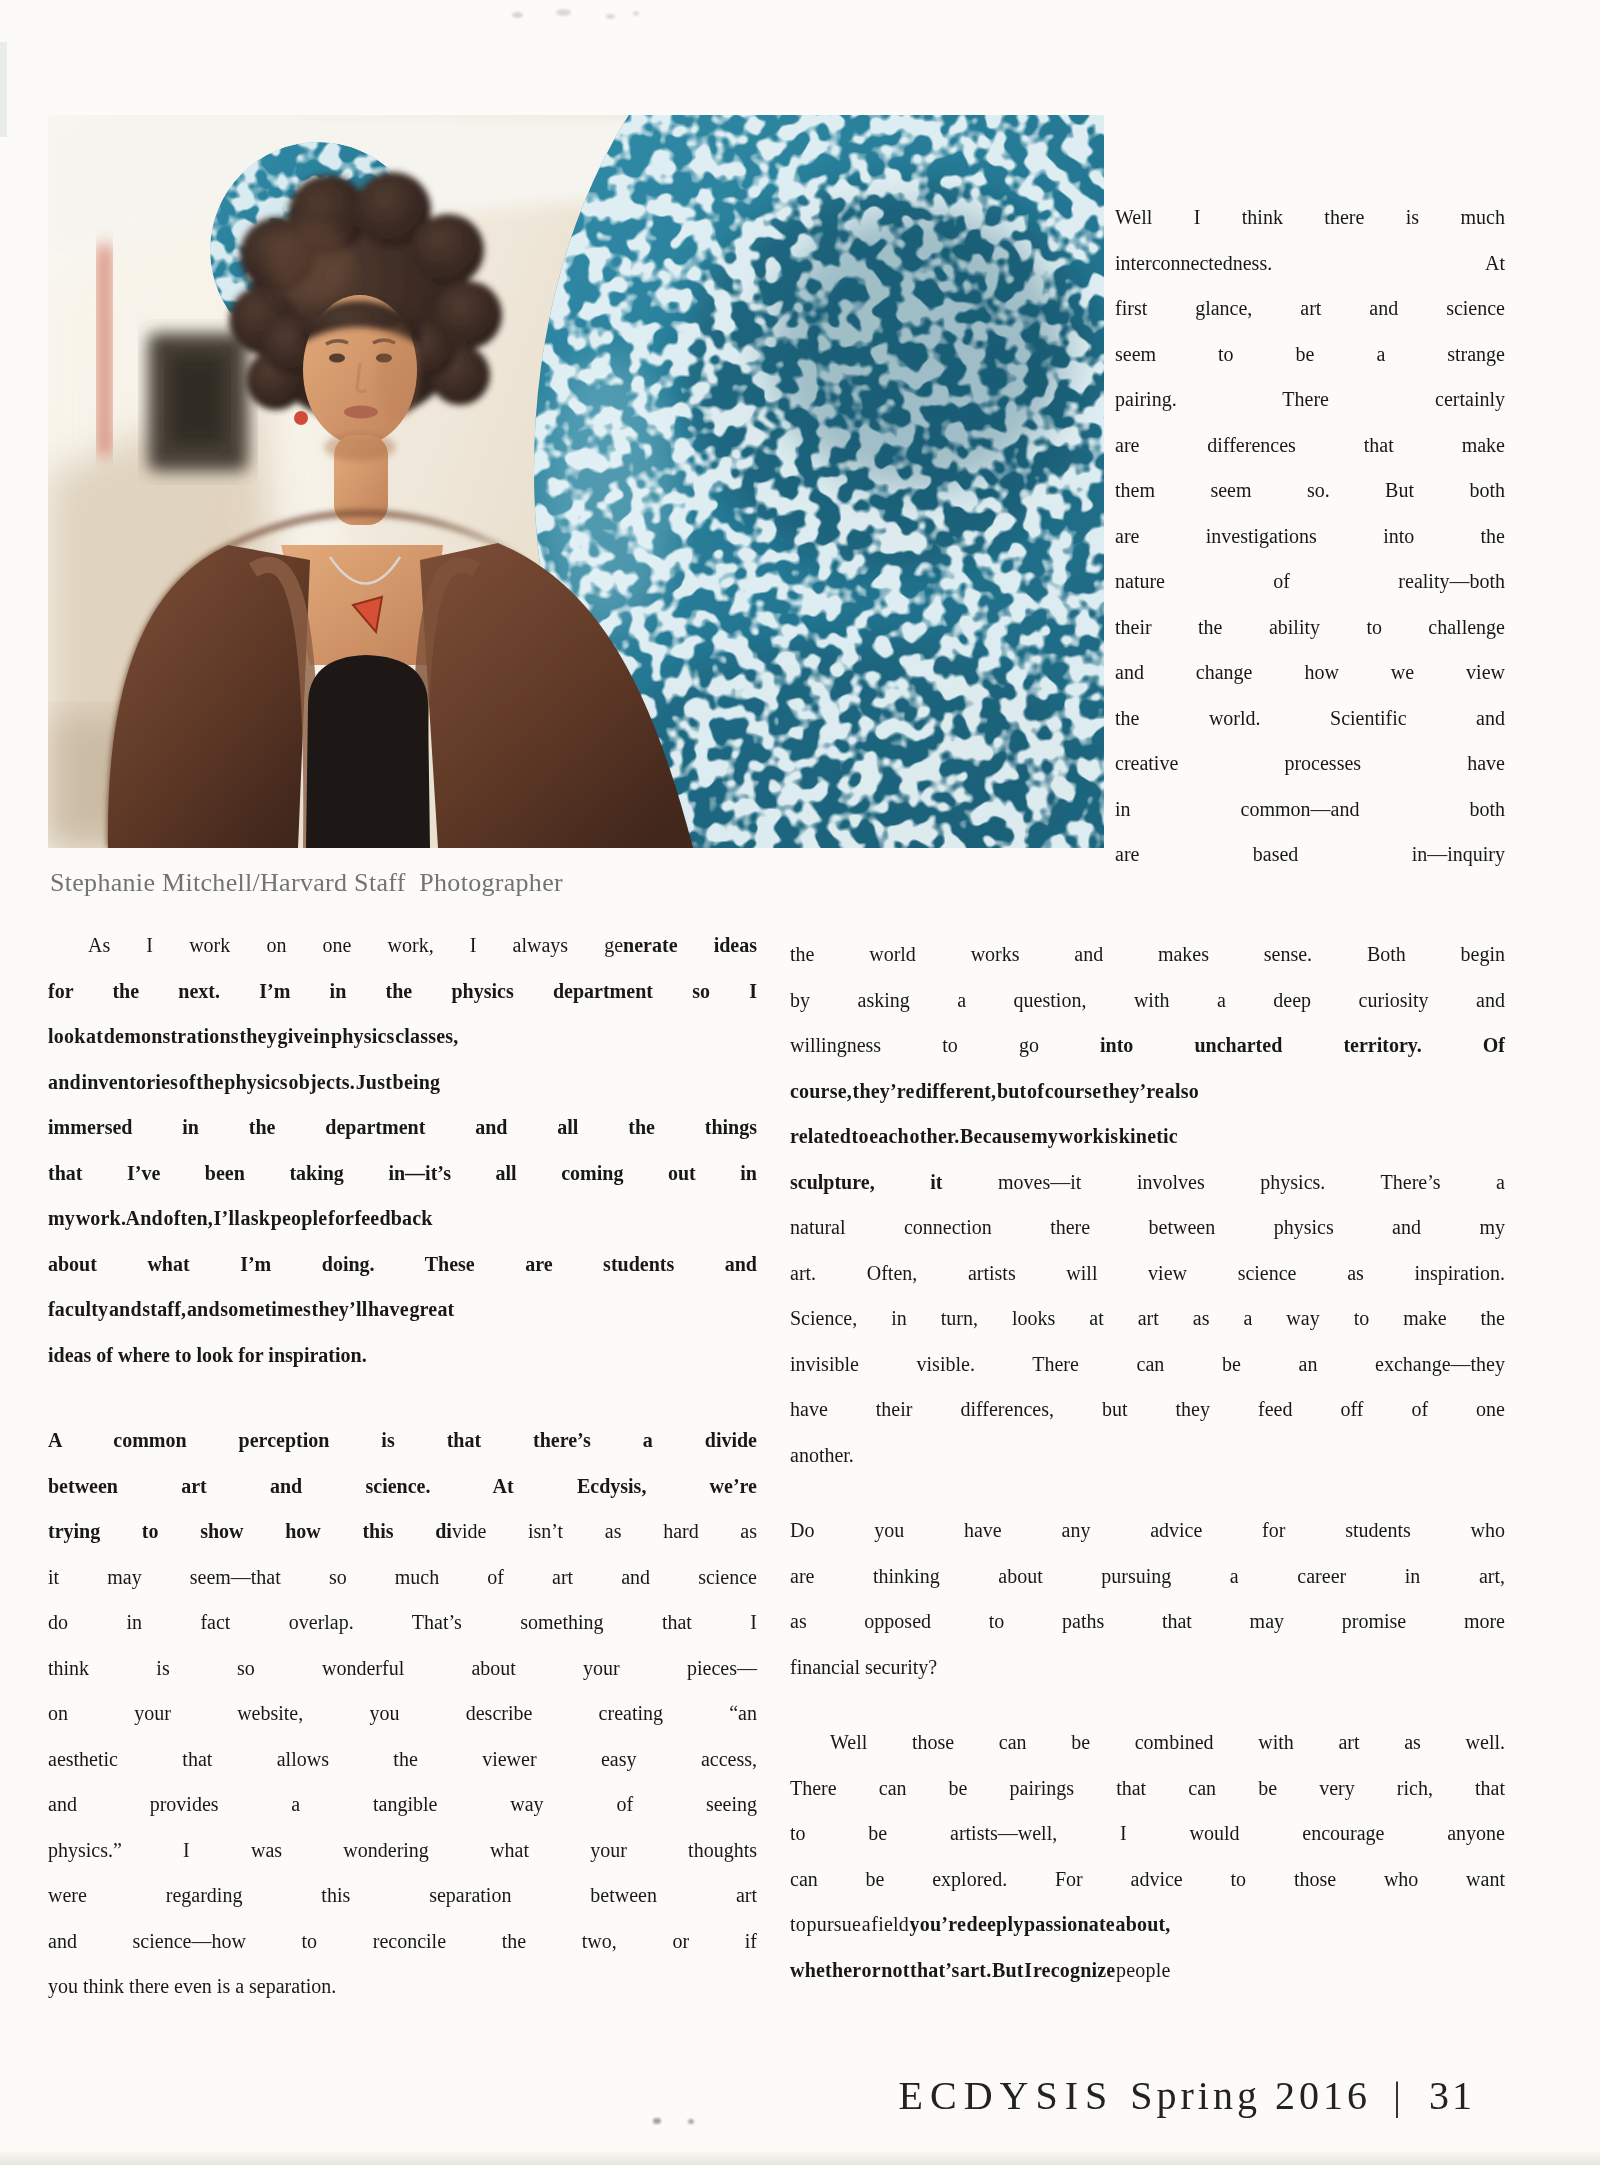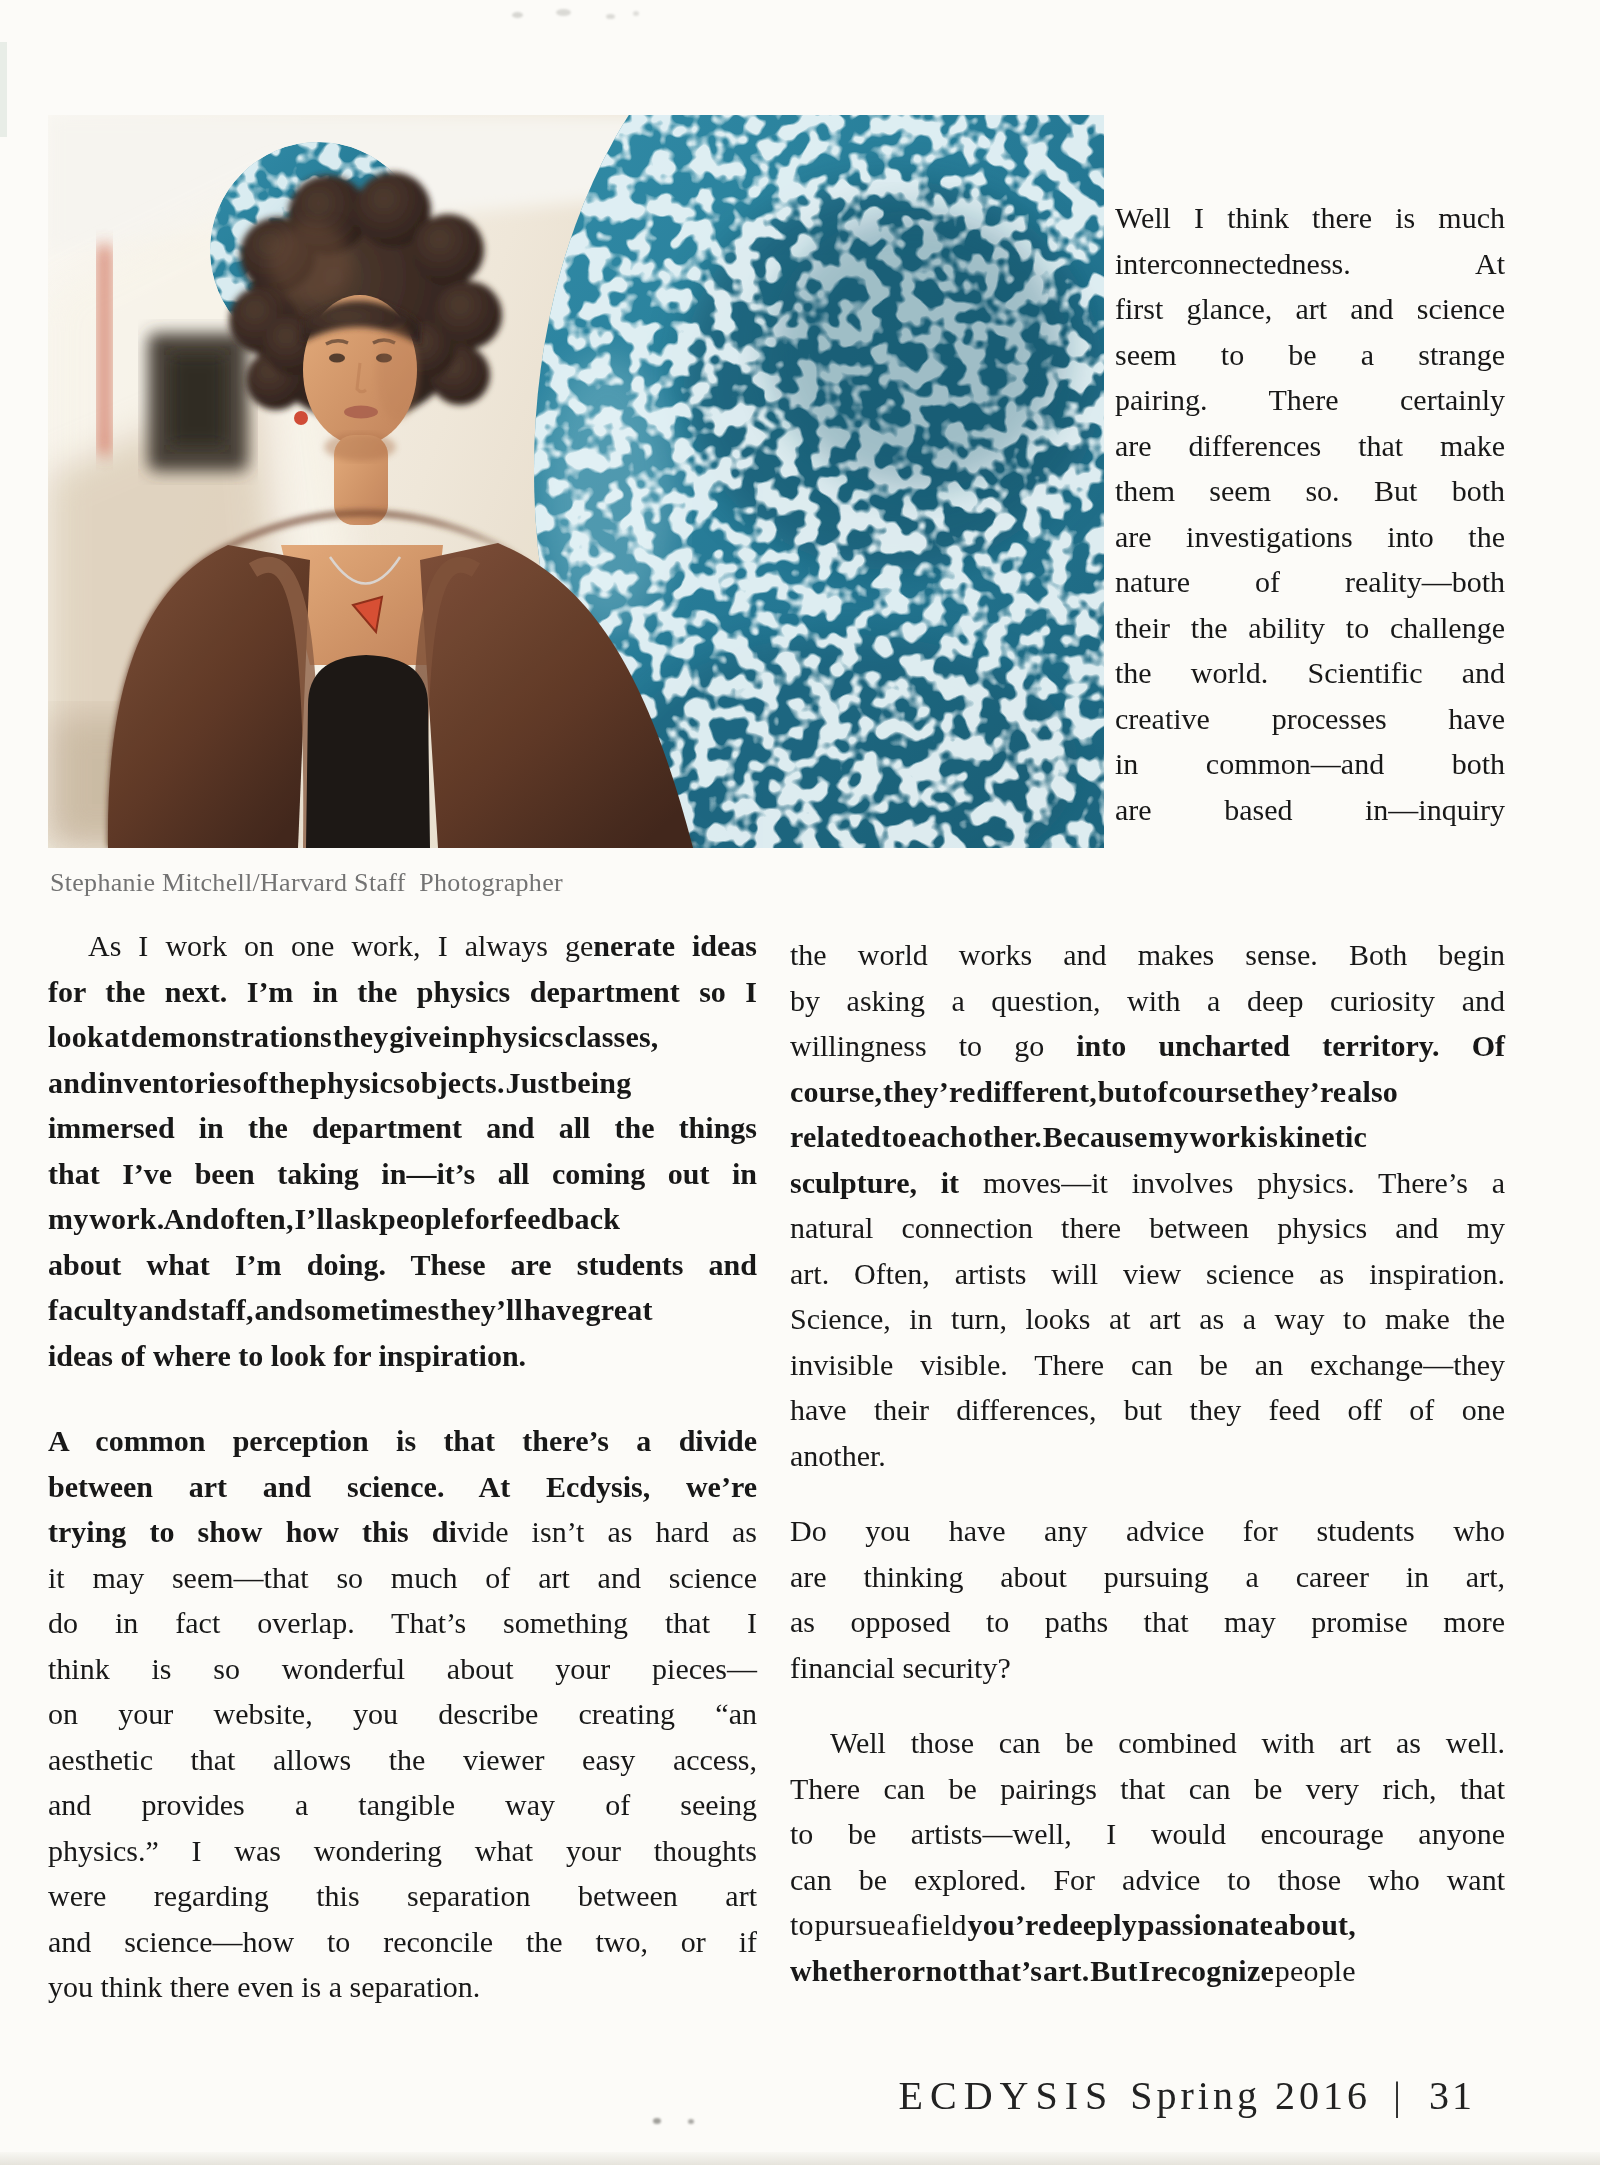--- a/index.html
+++ b/index.html
@@ -2,21 +2,21 @@
 <html><head>
 <meta charset="utf-8">
 <style>
   html,body{margin:0;padding:0;background:#e8e8e8}
   .page{position:relative;width:1600px;height:2165px;background:#fcfbf8;
         font-family:"Liberation Serif",serif;color:#181818;overflow:hidden}
   .photo{position:absolute;left:48px;top:115px;width:1056px;height:733px}
   .photo svg{display:block}
   .credit{position:absolute;left:50px;top:868px;font-size:26px;letter-spacing:.3px;
           white-space:pre;color:#737373}
-  .col{position:absolute;font-size:30px;line-height:45.5px}
+  .col{position:absolute;font-size:20px;line-height:45.5px}
   .leftcol{left:48px;top:923px;width:709px}
   .narrowcol{left:1115px;top:195px;width:390px}
   .widecol{left:790px;top:932px;width:715px}
   .leftcol .para + .para{margin-top:40px}
   .widecol .para + .para{margin-top:30px}
   .ln{text-align:justify}
   .ln.j{text-align-last:justify}
   .ln.tight{word-spacing:-0.23em;letter-spacing:.2px}
   .ln.ind{text-indent:40px}
   .b{font-weight:700}
@@ -203,20 +203,21 @@
         <div class="ln j"><span>Well I think there is much</span></div>
         <div class="ln j"><span>interconnectedness. At</span></div>
         <div class="ln j"><span>first glance, art and science</span></div>
         <div class="ln j"><span>seem to be a strange</span></div>
         <div class="ln j"><span>pairing. There certainly</span></div>
         <div class="ln j"><span>are differences that make</span></div>
         <div class="ln j"><span>them seem so. But both</span></div>
         <div class="ln j"><span>are investigations into the</span></div>
         <div class="ln j"><span>nature of reality—both</span></div>
         <div class="ln j"><span>their the ability to challenge</span></div>
+        <div class="ln j"><span>and change how we view</span></div>
         <div class="ln j"><span>the world. Scientific and</span></div>
         <div class="ln j"><span>creative processes have</span></div>
         <div class="ln j"><span>in common—and both</span></div>
         <div class="ln j"><span>are based in—inquiry</span></div>
       </div>
     </div>
   <div class="col widecol">
       <div class="para">
         <div class="ln j"><span>the world works and makes sense. Both begin</span></div>
         <div class="ln j"><span>by asking a question, with a deep curiosity and</span></div>

